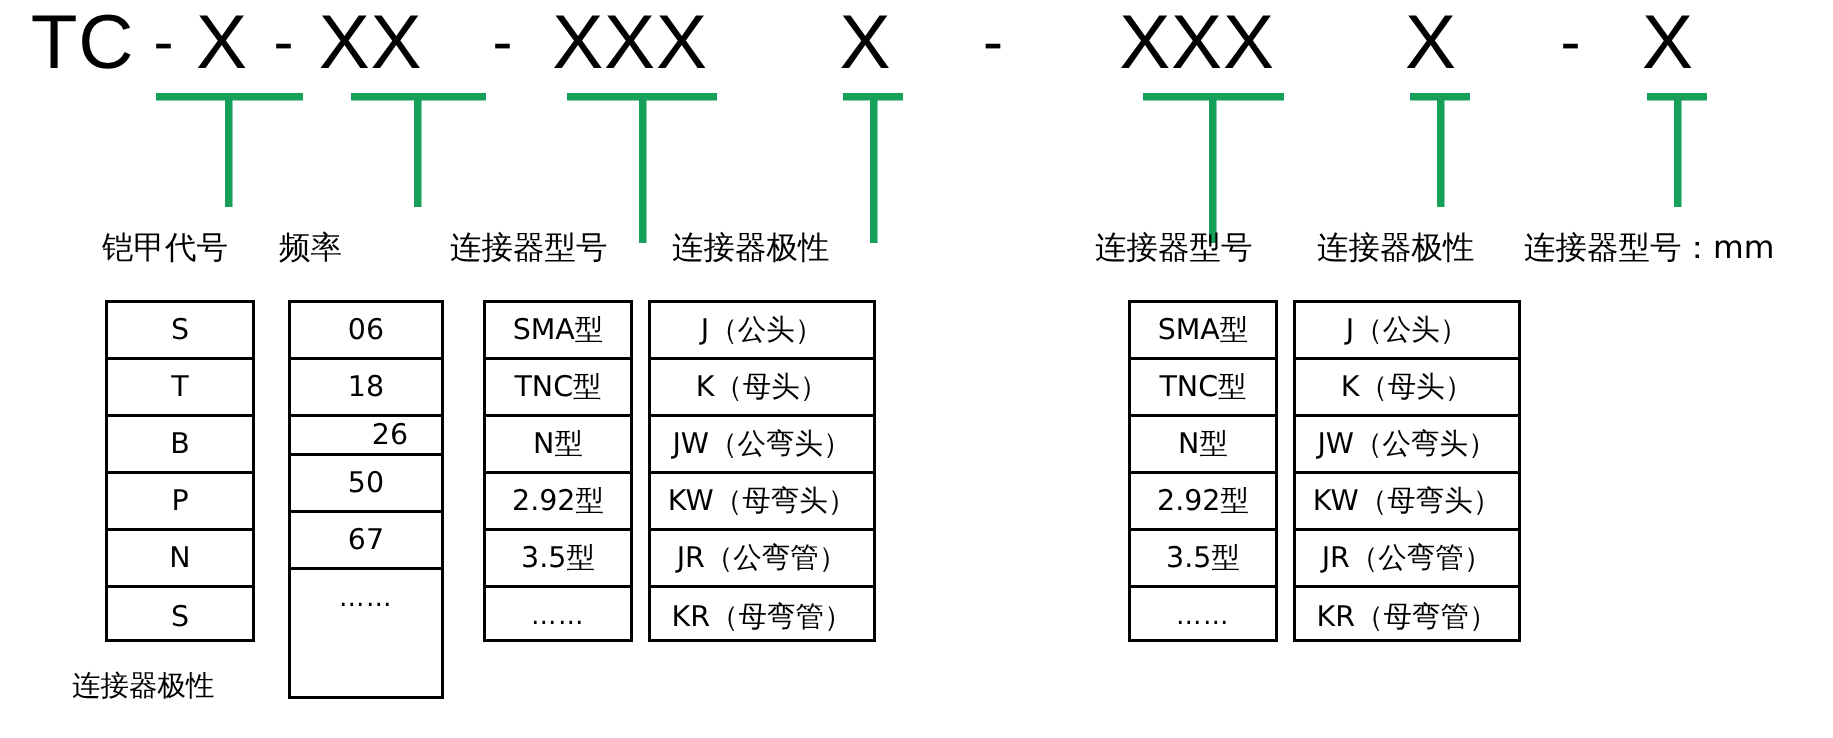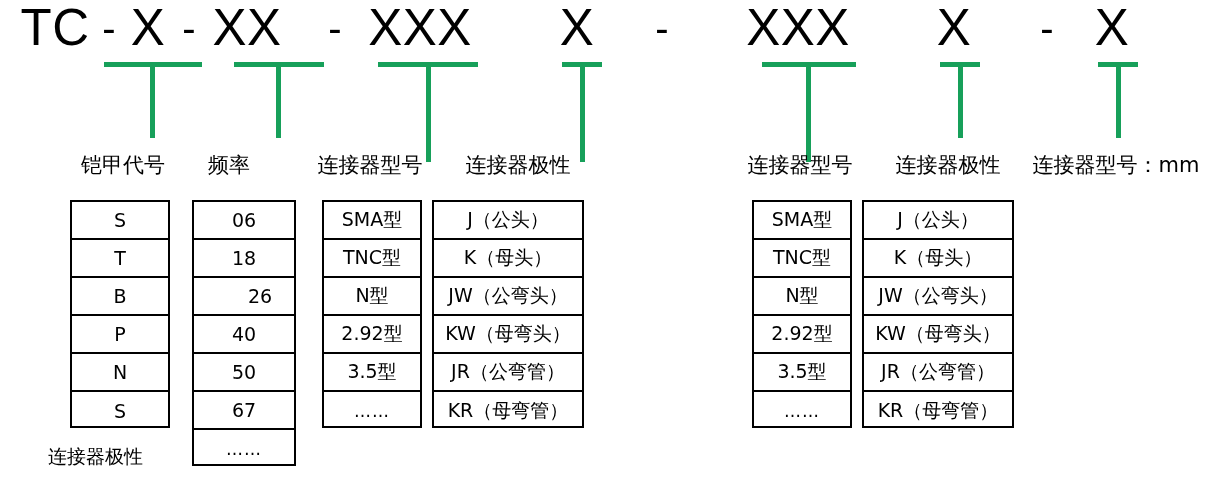--- a/index.html
+++ b/index.html
@@ -40,21 +40,21 @@
     width:5px;
     background:#17a05a;
   }
 
   
   .cat-label{
     position:absolute;
     font-size:21px;
     line-height:26px;
     white-space:nowrap;
-    text-align:center;
+    text-align:left;
     font-family:"DejaVu Sans","Liberation Sans",sans-serif;
   }
 
   
   .opt-table{
     position:absolute;
     border:2px solid #000000;
     box-sizing:border-box;
     background:#ffffff;
   }
@@ -145,22 +145,21 @@
         <div class="opt-cell" style="height: 38px; border-bottom-color: rgb(0, 0, 0);">S</div>
         <div class="opt-cell" style="height: 38px; border-bottom-color: rgb(0, 0, 0);">T</div>
         <div class="opt-cell" style="height: 38px; border-bottom-color: rgb(0, 0, 0);">B</div>
         <div class="opt-cell" style="height: 38px; border-bottom-color: rgb(0, 0, 0);">P</div>
         <div class="opt-cell" style="height: 38px; border-bottom-color: rgb(0, 0, 0);">N</div>
         <div class="opt-cell" style="height: 38px; border-bottom-color: rgb(0, 0, 0);">S</div>
       </div>
       <div class="opt-table" style="left: 192px; top: 200px; width: 104px; height: 266px; border-color: rgb(0, 0, 0);">
         <div class="opt-cell" style="height: 38px; border-bottom-color: rgb(0, 0, 0);">06</div>
         <div class="opt-cell" style="height: 38px; border-bottom-color: rgb(0, 0, 0);">18</div>
-        <div class="opt-cell" style="height: 38px; border-bottom-color: rgb(0, 0, 0); padding-left: 32px;">26</div>
-        <div class="opt-cell" style="height: 38px; border-bottom-color: rgb(0, 0, 0);">40</div>
+        <div class="opt-cell" style="height: 26px; border-bottom-color: rgb(0, 0, 0); padding-left: 32px;">26</div>
         <div class="opt-cell" style="height: 38px; border-bottom-color: rgb(0, 0, 0);">50</div>
         <div class="opt-cell" style="height: 38px; border-bottom-color: rgb(0, 0, 0);">67</div>
         <div class="opt-cell dots" style="height: 38px; border-bottom-color: rgb(0, 0, 0);">……</div>
       </div>
       <div class="opt-table" style="left: 322px; top: 200px; width: 100px; height: 228px; border-color: rgb(0, 0, 0);">
         <div class="opt-cell" style="height: 38px; border-bottom-color: rgb(0, 0, 0);">SMA型</div>
         <div class="opt-cell" style="height: 38px; border-bottom-color: rgb(0, 0, 0);">TNC型</div>
         <div class="opt-cell" style="height: 38px; border-bottom-color: rgb(0, 0, 0);">N型</div>
         <div class="opt-cell" style="height: 38px; border-bottom-color: rgb(0, 0, 0);">2.92型</div>
         <div class="opt-cell" style="height: 38px; border-bottom-color: rgb(0, 0, 0);">3.5型</div>

